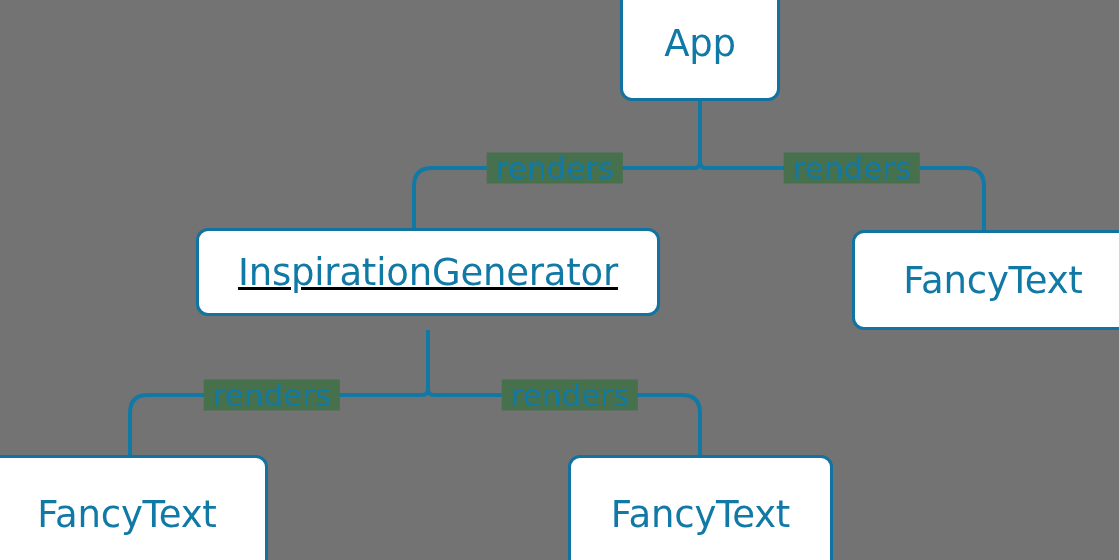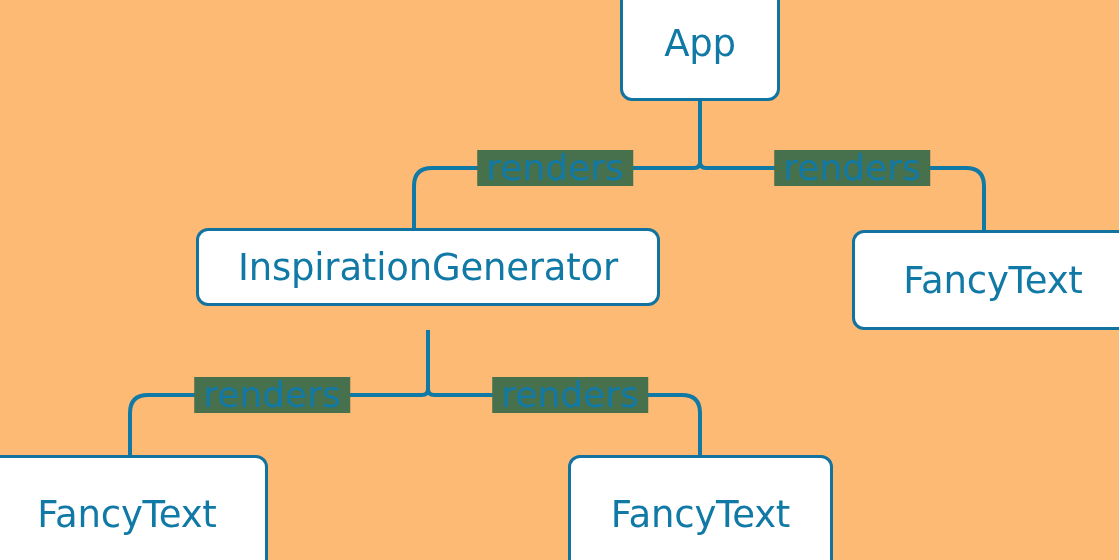--- a/index.html
+++ b/index.html
@@ -4,21 +4,21 @@
 <style>
   html, body {
     margin: 0;
     padding: 0;
     background: #47704c;
   }
   #diagram-root {
     position: relative;
     width: 1119px;
     height: 560px;
-    background: #fdba74;
+    background: #737373;
     overflow: hidden;
     font-family: "DejaVu Sans", "Liberation Sans", sans-serif;
   }
   #connector-layer {
     position: absolute;
     left: 0;
     top: 0;
     width: 1119px;
     height: 560px;
   }
@@ -36,21 +36,21 @@
   .node-label {
     color: #1179a6;
     font-size: 37px;
     line-height: 1;
     letter-spacing: -0.2px;
     white-space: nowrap;
   }
   .edge-label {
     position: absolute;
     color: #1179a6;
-    font-size: 36px;
+    font-size: 31px;
     line-height: 1;
     white-space: nowrap;
     transform: translate(-50%, -50%);
     background: #47704c;
     padding: 0 9px;
     z-index: 2;
   }
 </style>
 </head>
 <body>
@@ -71,21 +71,21 @@
 
     <path d="M 422 395 L 148 395 Q 130 395 130 413 L 130 455"></path>
 
     <path d="M 434 395 L 682 395 Q 700 395 700 413 L 700 455"></path>
   </svg>
 
   <div class="node-box" style="left:620px; top:-14px; width:160px; height:115px;">
     <span class="node-label">App</span>
   </div>
 
-  <div class="node-box" style="left:196px; top:228px; width:464px; height:78px;">
+  <div class="node-box" style="left:196px; top:228px; width:464px; height:88px;text-decoration:underline;">
     <span class="node-label">InspirationGenerator</span>
   </div>
 
   <div class="node-box" style="left:852px; top:230px; width:282px; height:100px;">
     <span class="node-label">FancyText</span>
   </div>
 
   <div class="node-box" style="left:-14px; top:455px; width:282px; height:119px;">
     <span class="node-label">FancyText</span>
   </div>

